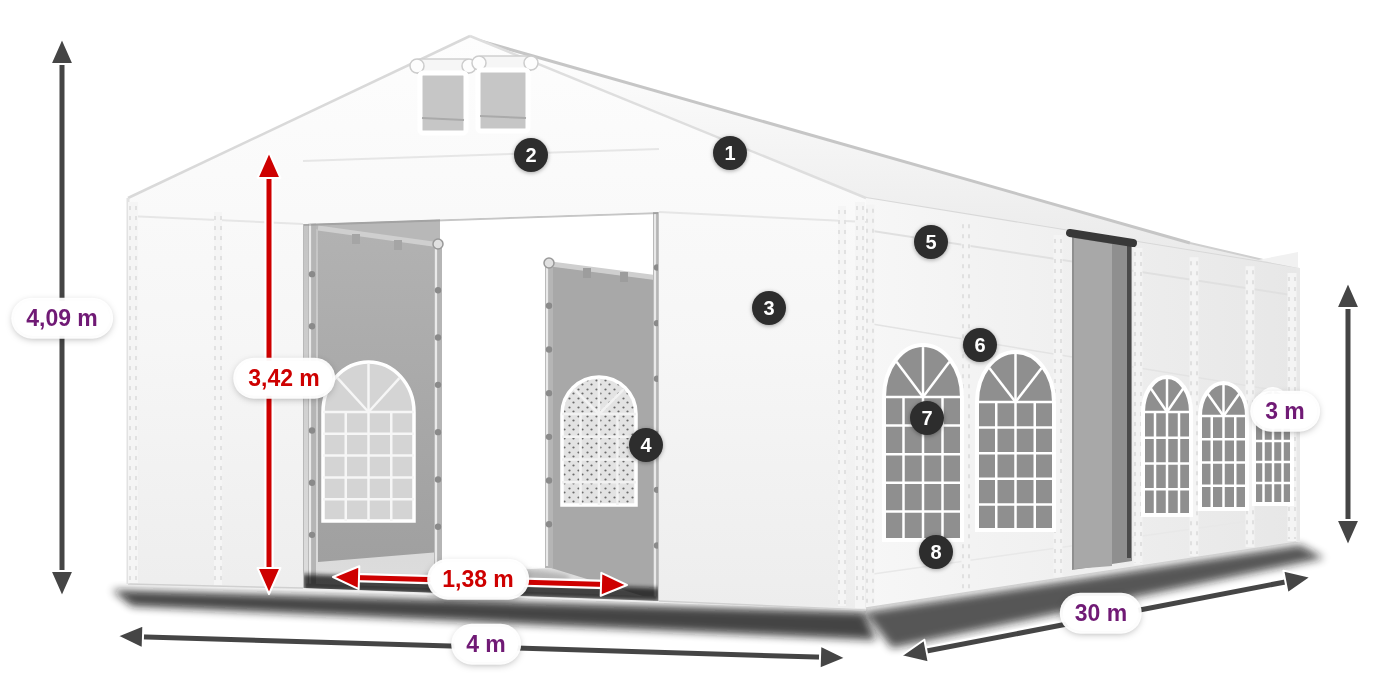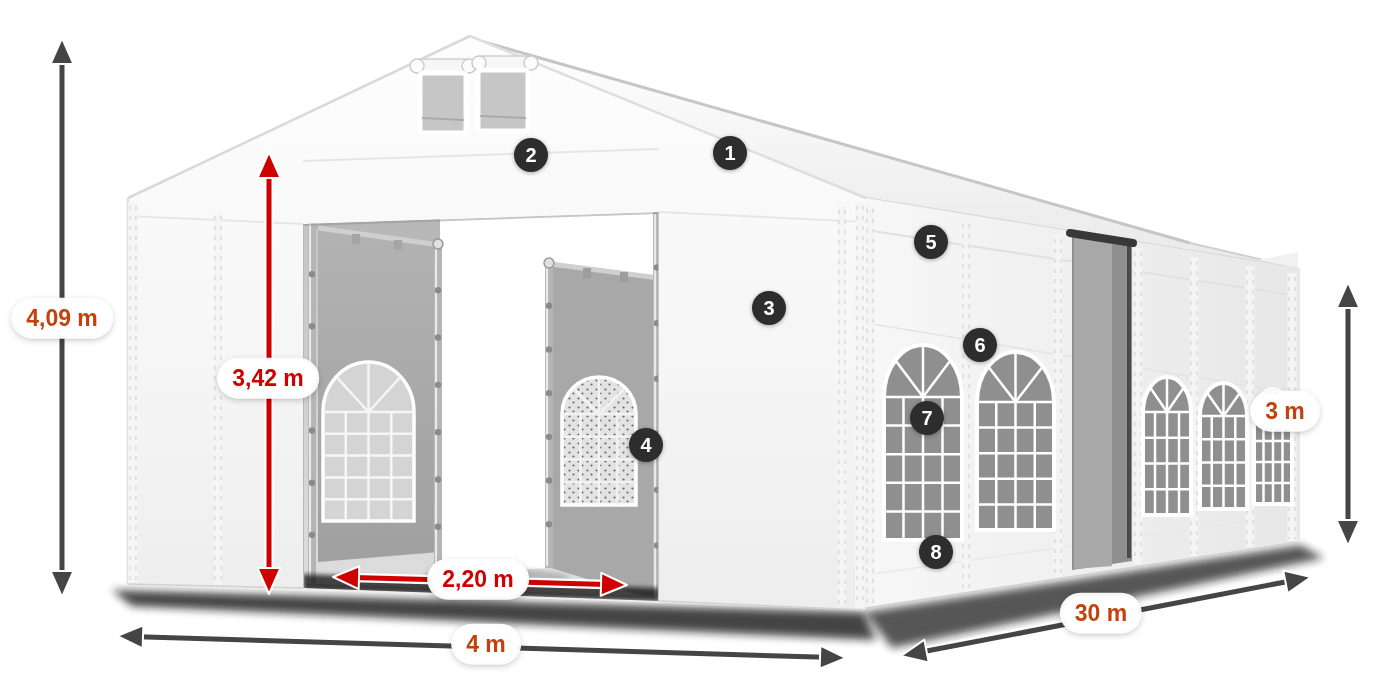--- a/index.html
+++ b/index.html
@@ -1,20 +1,20 @@
 <!DOCTYPE html>
 <html><head>
 <meta charset="utf-8">
 <style>
   html,body{margin:0;padding:0;background:#ffffff;}
   .stage{position:relative;width:1400px;height:700px;background:#ffffff;overflow:hidden;
          font-family:"Liberation Sans", sans-serif;}
   .stage svg{position:absolute;left:0;top:0;}
   .pill{position:absolute;transform:translate(-50%,-50%);background:#ffffff;border-radius:22px;
-        padding:3px 12px;font-weight:bold;font-size:23px;color:#c2410c;white-space:nowrap;
+        padding:3px 12px;font-weight:bold;font-size:23px;color:#701a75;white-space:nowrap;
         box-shadow:0 0 0 3px rgba(255,255,255,.95), 0 2px 8px rgba(0,0,0,.4);line-height:1.25;}
   .pill.red{color:#ce0000;}
   .marker{position:absolute;width:34px;height:34px;border-radius:50%;background:#2d2d2d;color:#ffffff;
           font-weight:bold;font-size:20px;display:flex;align-items:center;justify-content:center;
           transform:translate(-50%,-50%);box-shadow:0 1px 4px rgba(0,0,0,.35);cursor:pointer;}
 </style>
 </head>
 <body>
 
 <div class="stage">
@@ -342,22 +342,22 @@
         <g>
           <line x1="1348" y1="525.2" x2="1348" y2="302.8" stroke="#ffffff" stroke-width="9.5"></line>
           <line x1="1348" y1="525.2" x2="1348" y2="302.8" stroke="#454545" stroke-width="5"></line>
           <polygon points="1348,546 1359.5,520 1336.5,520" fill="#454545" stroke="#ffffff" stroke-width="2" stroke-linejoin="round"></polygon>
           <polygon points="1348,282 1359.5,308 1336.5,308" fill="#454545" stroke="#ffffff" stroke-width="2" stroke-linejoin="round"></polygon>
         </g>
       </g>
 </svg>
 
 <div class="pill" style="left:62px;  top:318px;">4,09 m</div>
-<div class="pill red" style="left:268px; top:378px;">3,42 m</div>
-<div class="pill red" style="left:478px; top:579px;">2,20 m</div>
+<div class="pill red" style="left:284px; top:378px;">3,42 m</div>
+<div class="pill red" style="left:478px; top:579px;">1,38 m</div>
 <div class="pill" style="left:486px; top:644px;">4 m</div>
 <div class="pill" style="left:1101px;top:613px;">30 m</div>
 <div class="pill" style="left:1285px;top:411px;">3 m</div>
 
 <div class="marker" style="left:730px;top:153px;">1</div>
 <div class="marker" style="left:531px;top:155px;">2</div>
 <div class="marker" style="left:769px;top:308px;">3</div>
 <div class="marker" style="left:646px;top:445px;">4</div>
 <div class="marker" style="left:931px;top:242px;">5</div>
 <div class="marker" style="left:980px;top:345px;">6</div>

